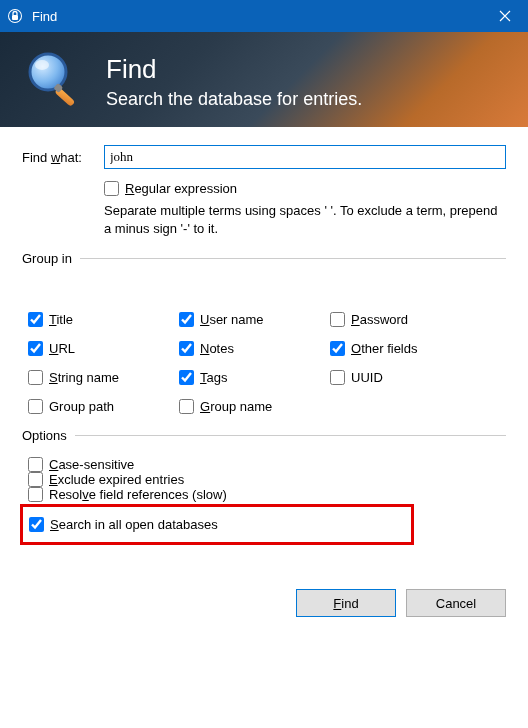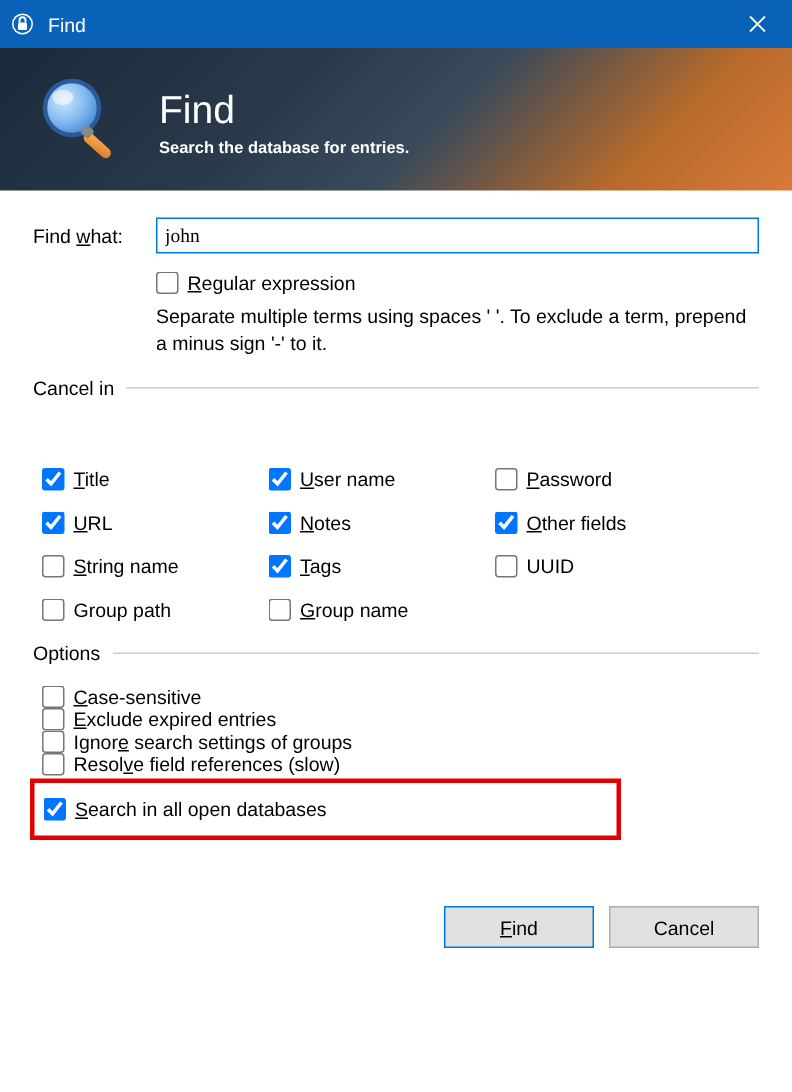--- a/index.html
+++ b/index.html
@@ -7,21 +7,21 @@
 
 .titlebar { height: 32px; background: #0a62b8; color: #fff; display: flex; align-items: center; padding: 0 0 0 6px; }
 .titlebar-icon { width: 18px; height: 18px; margin-right: 8px; display: flex; align-items: center; justify-content: center; }
 .titlebar-title { flex: 1; font-size: 13px; font-weight: 400; }
 .close-btn { width: 46px; height: 32px; display: flex; align-items: center; justify-content: center; cursor: pointer; }
 
 .banner { height: 95px; background: linear-gradient(135deg, #1a2a3a 0%, #2a3a4a 35%, #3a4a5a 55%, #b86a2a 80%, #d87a3a 100%); display: flex; align-items: center; padding: 0 20px; gap: 18px; }
 .banner-icon { width: 68px; height: 68px; display: flex; align-items: center; justify-content: center; }
 .banner-text { color: #fff; padding-top: 4px; }
 .banner-title { font-size: 26px; font-weight: 400; margin-bottom: 4px; }
-.banner-subtitle { font-size: 11px; font-weight: 700; }
+.banner-subtitle { font-size: 18px; font-weight: 400; }
 
 .content { padding: 18px 22px 14px 22px; }
 
 .findwhat-row { display: flex; align-items: center; margin-bottom: 12px; }
 .findwhat-label { width: 82px; }
 .findwhat-input { flex: 1; height: 24px; border: 1px solid #0078d7; padding: 2px 5px; font-family: Liberation Serif, serif; font-size: 13px; outline: none; }
 
 .regex-row { margin-left: 82px; margin-bottom: 6px; }
 .helptext { margin-left: 82px; color: #000; line-height: 1.35; margin-bottom: 14px; }
 
@@ -98,21 +98,21 @@
   <div class="regex-row">
     <label class="chk">
       <input type="checkbox" style="">
       <span><span class="underline">R</span>egular expression</span>
     </label>
   </div>
 
   <div class="helptext">Separate multiple terms using spaces ' '. To exclude a term, prepend a minus sign '-' to it.</div>
 
   <fieldset>
-    <legend>Cancel in</legend>
+    <legend>Group in</legend>
     <div class="check-grid">
       <label class="chk">
           <input type="checkbox" checked="" style="">
           <span><span class="underline">T</span>itle</span>
         </label>
       <label class="chk">
           <input type="checkbox" checked="" style="">
           <span><span class="underline">U</span>ser name</span>
         </label>
       <label class="chk">
@@ -160,24 +160,20 @@
       <label class="chk">
           <input type="checkbox" style="">
           <span><span class="underline">C</span>ase-sensitive</span>
         </label>
       <label class="chk">
           <input type="checkbox" style="">
           <span><span class="underline">E</span>xclude expired entries</span>
         </label>
       <label class="chk">
           <input type="checkbox" style="">
-          <span>Ignor<span class="underline">e</span> search settings of groups</span>
-        </label>
-      <label class="chk">
-          <input type="checkbox" style="">
           <span>Resol<span class="underline">v</span>e field references (slow)</span>
         </label>
     </div>
     <div class="highlight-box">
       <label class="chk">
           <input type="checkbox" checked="" style="">
           <span><span class="underline">S</span>earch in all open databases</span>
         </label>
     </div>
   </fieldset>

